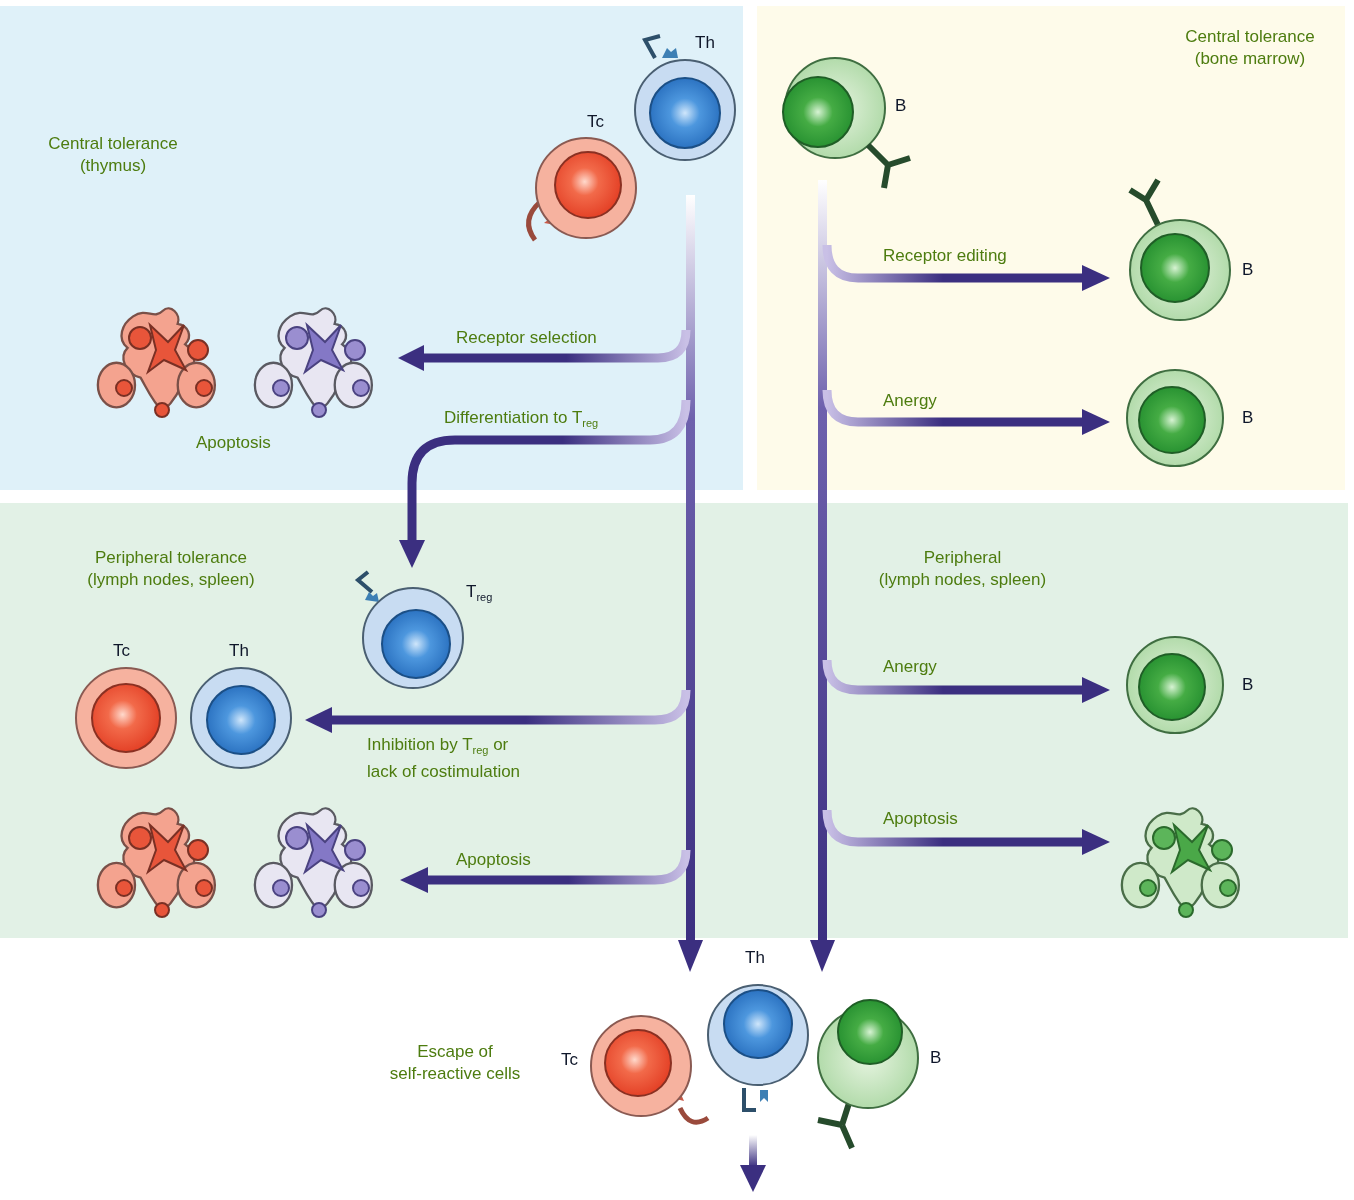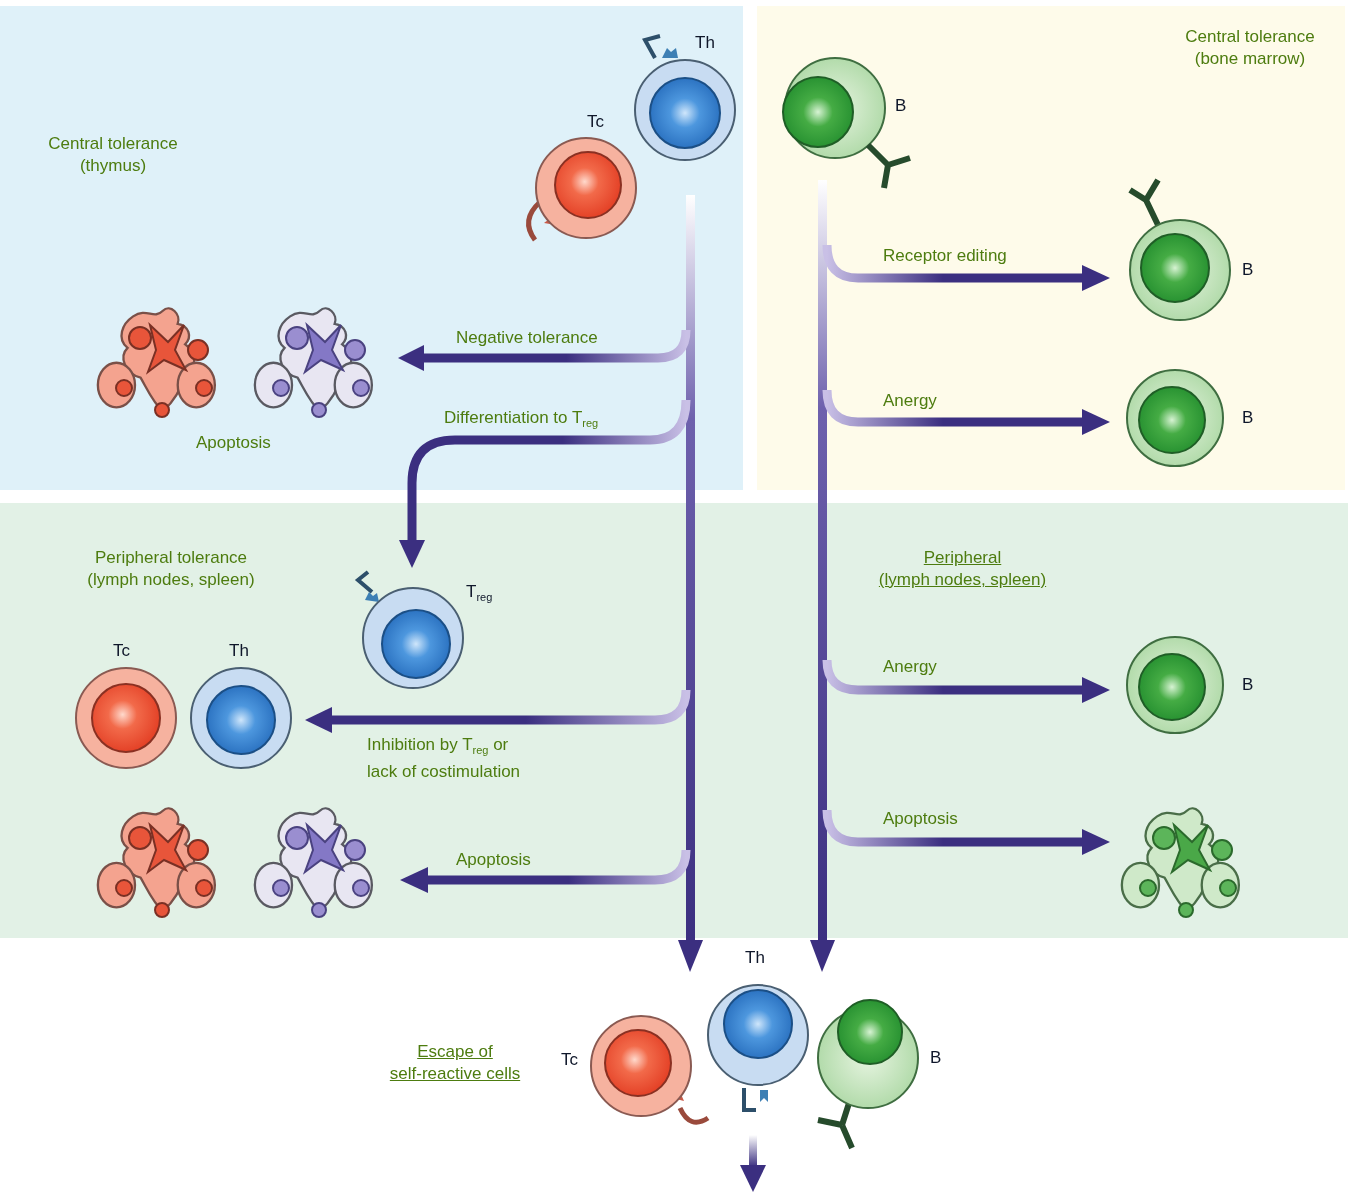--- a/index.html
+++ b/index.html
@@ -229,26 +229,26 @@
   <div>(thymus)</div>
 </div>
 <div class="lbl center" style="left:1160px; top:26px; width:180px;">
   <div>Central tolerance</div>
   <div>(bone marrow)</div>
 </div>
 <div class="lbl center" style="left:56px; top:547px; width:230px;">
   <div>Peripheral tolerance</div>
   <div>(lymph nodes, spleen)</div>
 </div>
-<div class="lbl center" style="left:850px; top:547px; width:225px;text-decoration:underline;">
+<div class="lbl center" style="left:850px; top:547px; width:225px;">
   <div>Peripheral</div>
   <div>(lymph nodes, spleen)</div>
 </div>
 
-<div class="lbl" style="left:456px; top:327px;">Negative tolerance</div>
+<div class="lbl" style="left:456px; top:327px;">Receptor selection</div>
 <div class="lbl" style="left:444px; top:407px;"><span>Differentiation to T</span><sub>reg</sub></div>
 <div class="lbl" style="left:196px; top:432px;">Apoptosis</div>
 <div class="lbl" style="left:367px; top:734px;">
   <div><span>Inhibition by T</span><sub>reg</sub><span> or</span></div>
   <div>lack of costimulation</div>
 </div>
 <div class="lbl" style="left:456px; top:849px;">Apoptosis</div>
 
 <div class="lbl" style="left:883px; top:245px;">Receptor editing</div>
 <div class="lbl" style="left:883px; top:390px;">Anergy</div>
@@ -261,16 +261,16 @@
 <div class="cell-lbl" style="left:1242px; top:260px;">B</div>
 <div class="cell-lbl" style="left:1242px; top:408px;">B</div>
 <div class="cell-lbl" style="left:1242px; top:675px;">B</div>
 <div class="cell-lbl" style="left:466px; top:582px;"><span>T</span><sub style="font-size:11px;">reg</sub></div>
 <div class="cell-lbl" style="left:113px; top:641px;">Tc</div>
 <div class="cell-lbl" style="left:229px; top:641px;">Th</div>
 <div class="cell-lbl" style="left:745px; top:948px;">Th</div>
 <div class="cell-lbl" style="left:561px; top:1050px;">Tc</div>
 <div class="cell-lbl" style="left:930px; top:1048px;">B</div>
 
-<div class="lbl center" style="left:380px; top:1041px; width:150px;text-decoration:underline;">
+<div class="lbl center" style="left:380px; top:1041px; width:150px;">
   <div>Escape of</div>
   <div>self-reactive cells</div>
 </div>
 
 </body></html>

